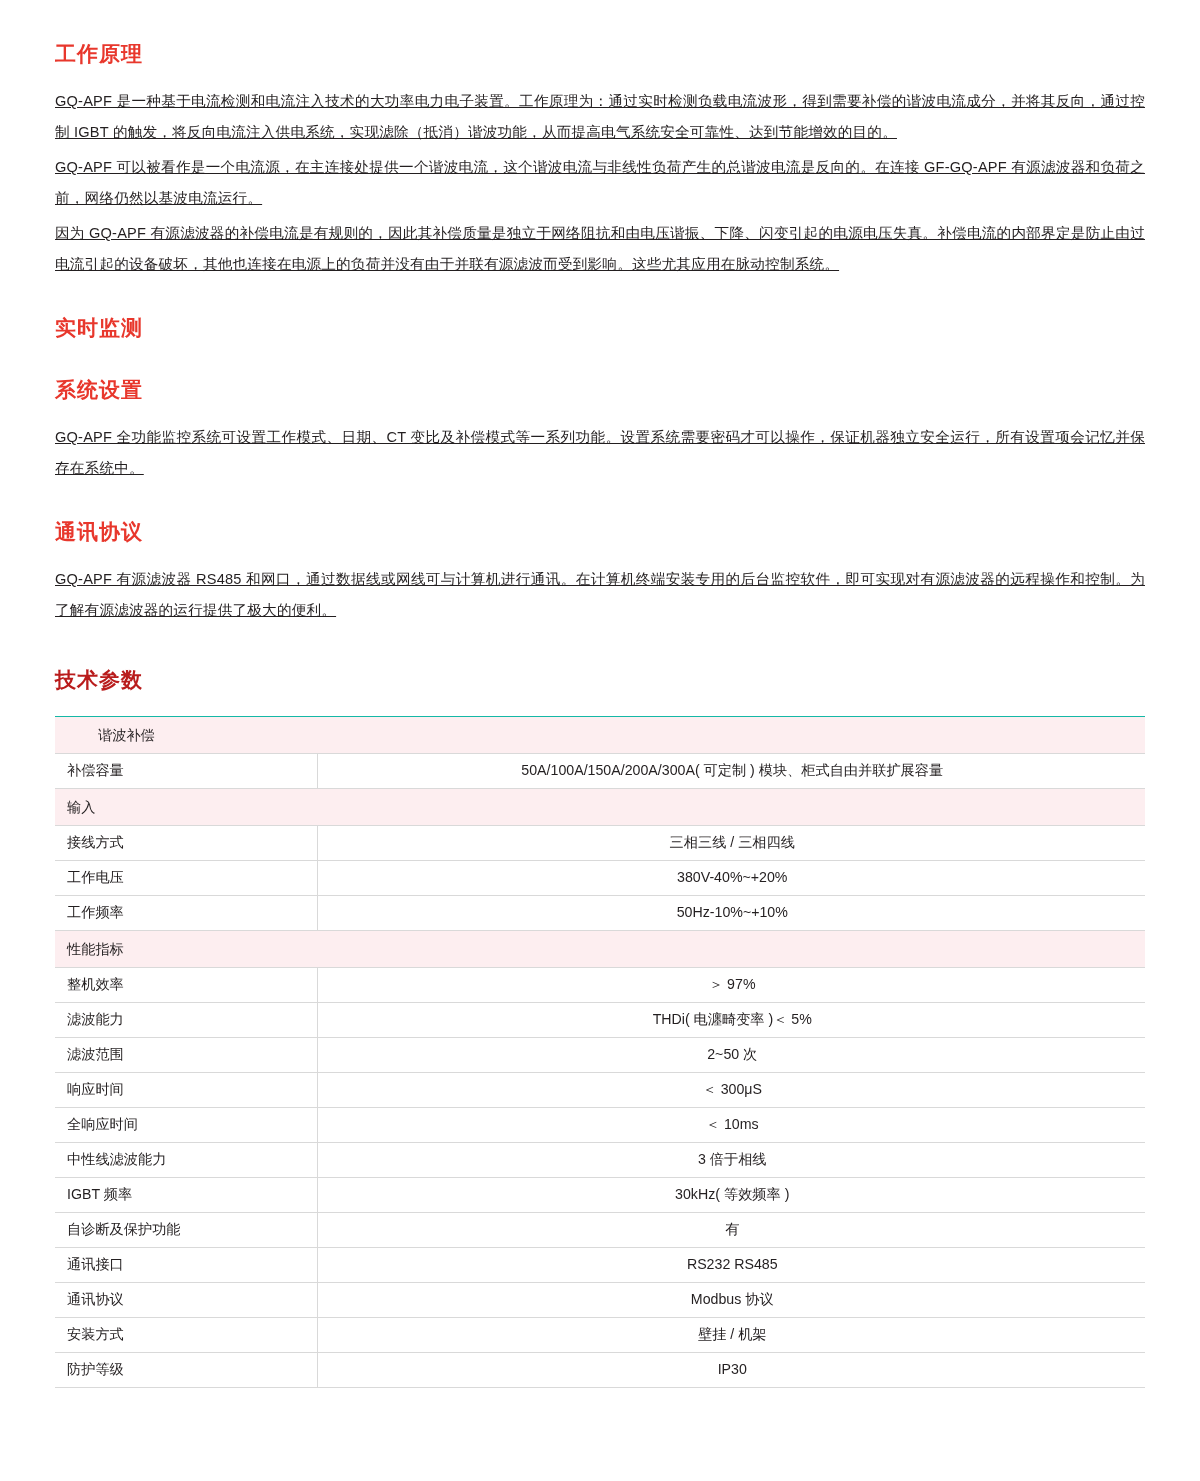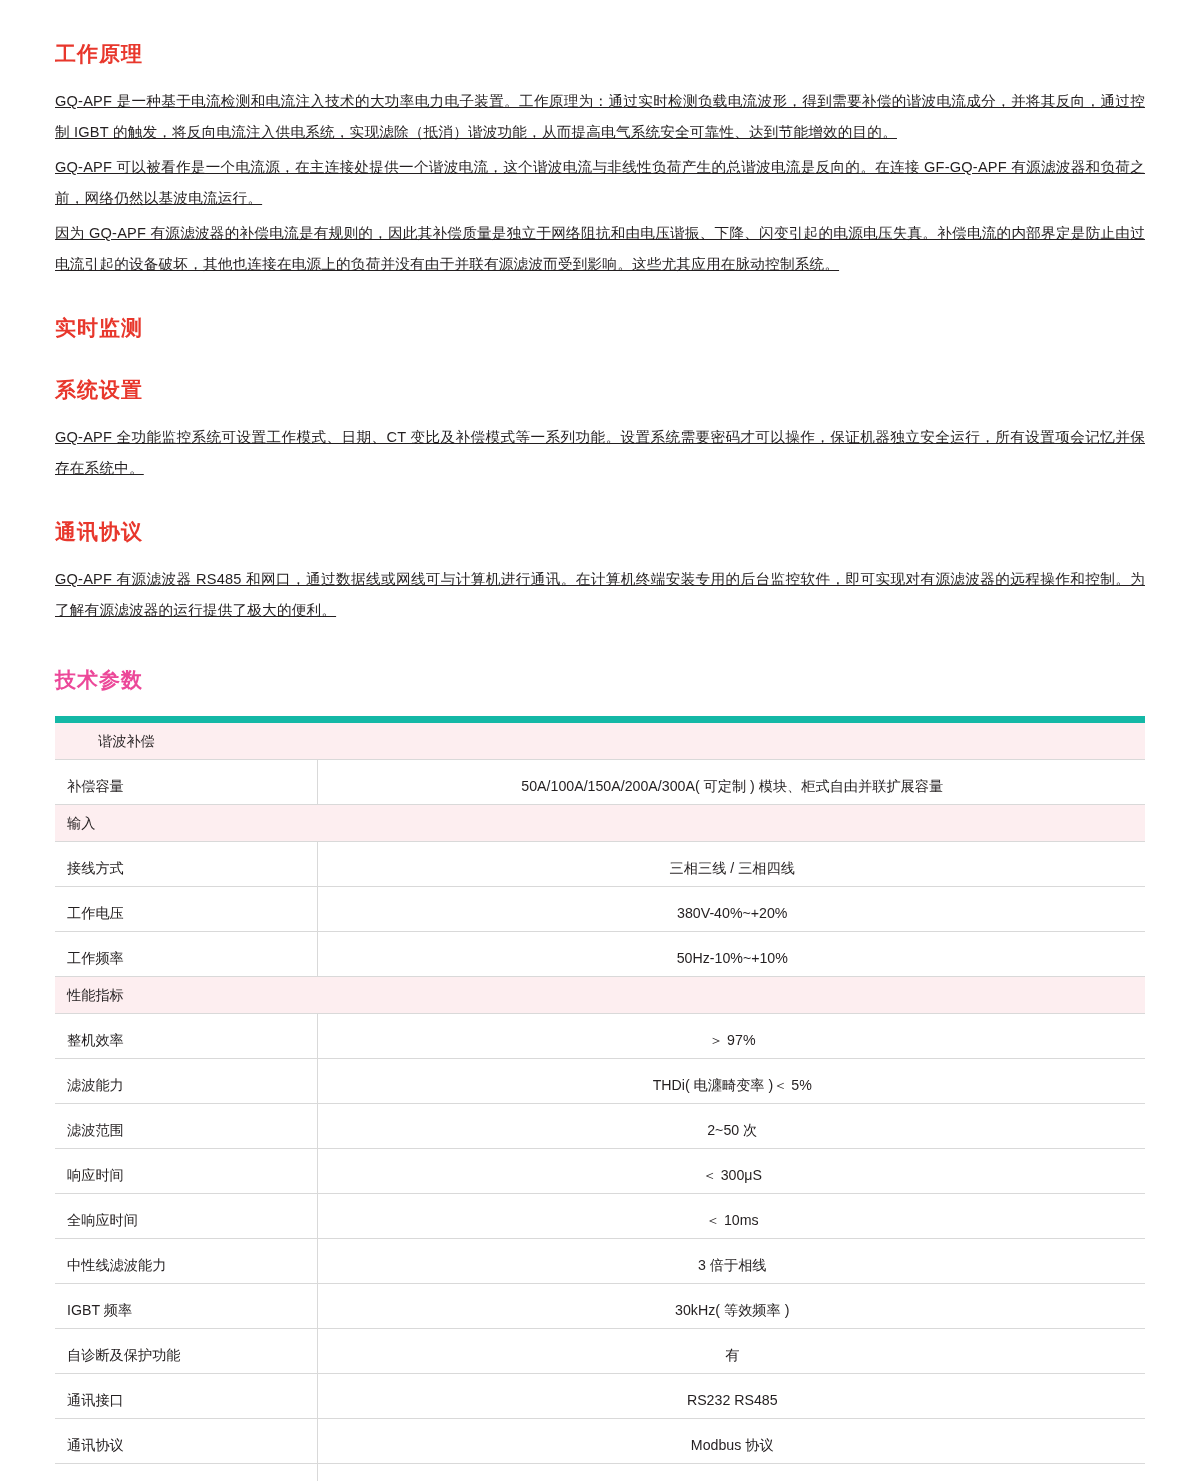--- a/index.html
+++ b/index.html
@@ -36,21 +36,21 @@
     color: #231f20;
     letter-spacing: 0.2px;
     text-decoration: underline;
   }
   p.body-text:last-child {
     margin-bottom: 0;
   }
   .spacer-sm { height: 6px; }
 
   h2.params-title {
-    color: #ec4899;
+    color: #b91c1c;
     font-size: 21px;
     font-weight: bold;
     margin: 0 0 22px 0;
     letter-spacing: 1px;
   }
   table.spec {
     width: 100%;
     border-collapse: collapse;
     font-size: 14.2px;
     table-layout: fixed;
@@ -64,34 +64,34 @@
     color: #231f20;
     padding: 7px 10px 7px 12px;
     border-top: 1px solid #d9d9d9;
     border-bottom: 1px solid #d9d9d9;
   }
   table.spec tr.group td.first {
     border-right: none;
   }
   table.spec td {
     border: 1px solid #d9d9d9;
-    padding: 15px 10px 7px 12px;
+    padding: 5px 10px 7px 12px;
     vertical-align: middle;
     height: 22px;
   }
   table.spec td.label {
     text-align: left;
     border-left: none;
   }
   table.spec td.value {
     text-align: center;
     border-right: none;
   }
   table.spec tr:first-child td {
-    border-top: 7px solid #14b8a6;
+    border-top: 1px solid #14b8a6;
     padding-left: 43px;
   }
   table.spec tr.group td {
     border-left: none;
     border-right: none;
   }
 </style>
 </head>
 <body>
 

